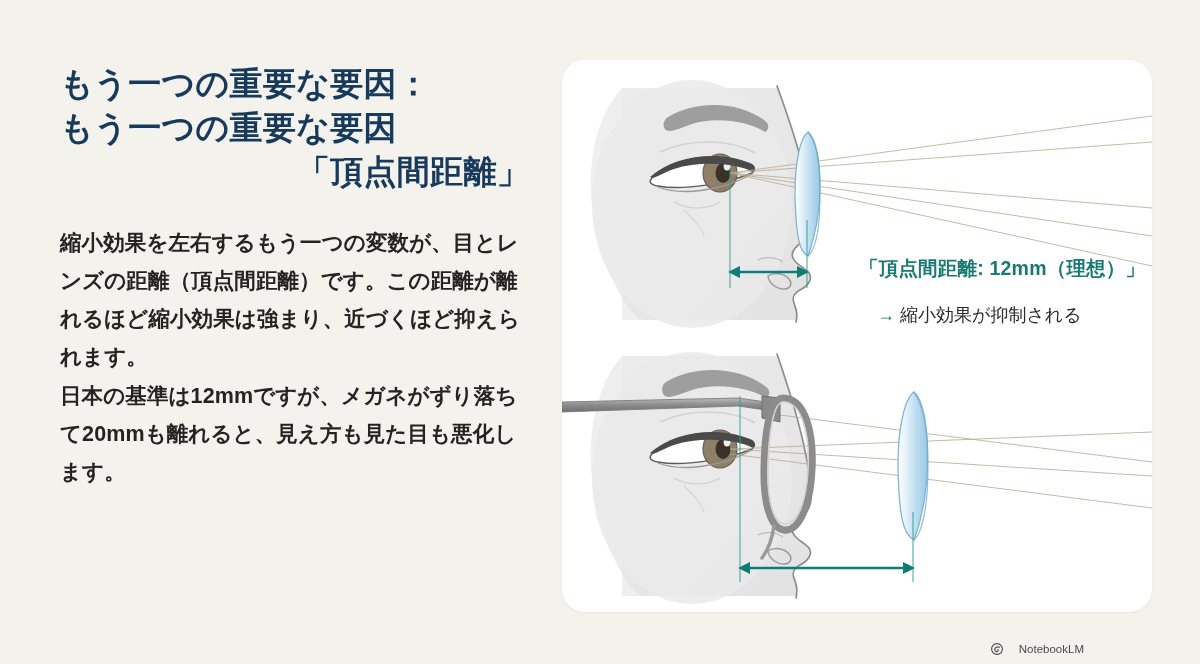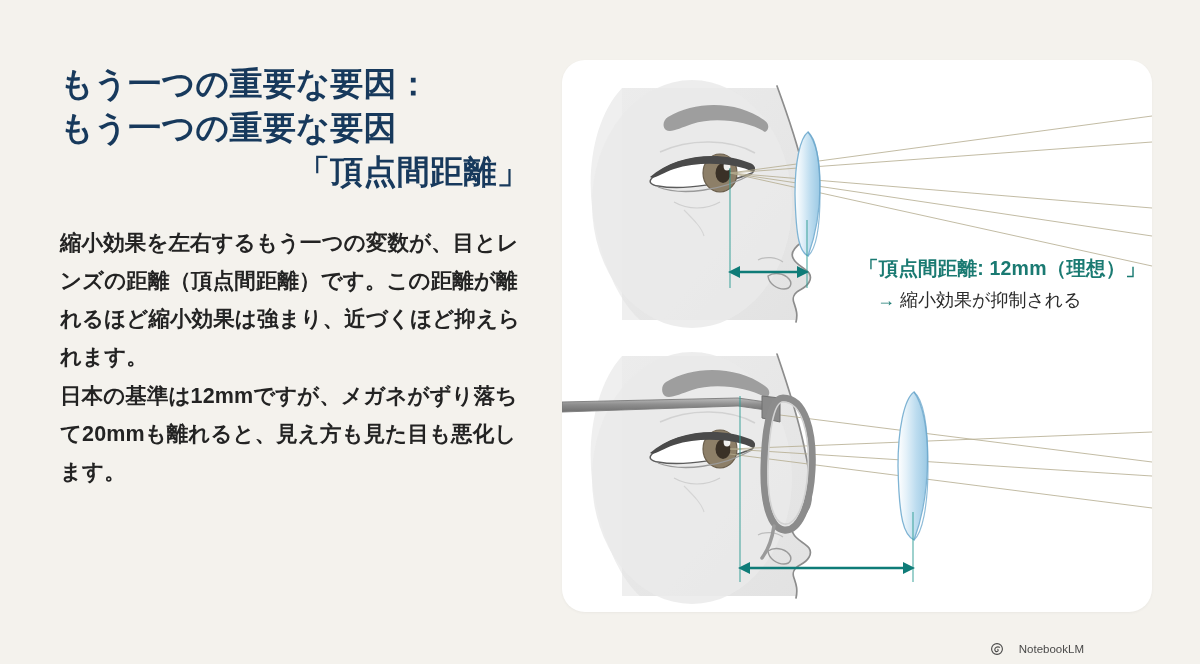--- a/index.html
+++ b/index.html
@@ -95,21 +95,21 @@
     font-weight: bold;
     font-size: 19.5px;
     letter-spacing: 0.2px;
     display: block;
     line-height: 1.25;
   }
   .annotation .ann-sub {
     display: block;
     font-size: 18px;
     color: #2b2b2b;
-    margin-top: 9px;
+    margin-top: 24px;
     padding-left: 18px;
     line-height: 1.25;
   }
   .annotation .ann-arrow {
     color: #1a7a72;
     font-weight: normal;
   }
 
   .ann-top {
     left: 297px;

